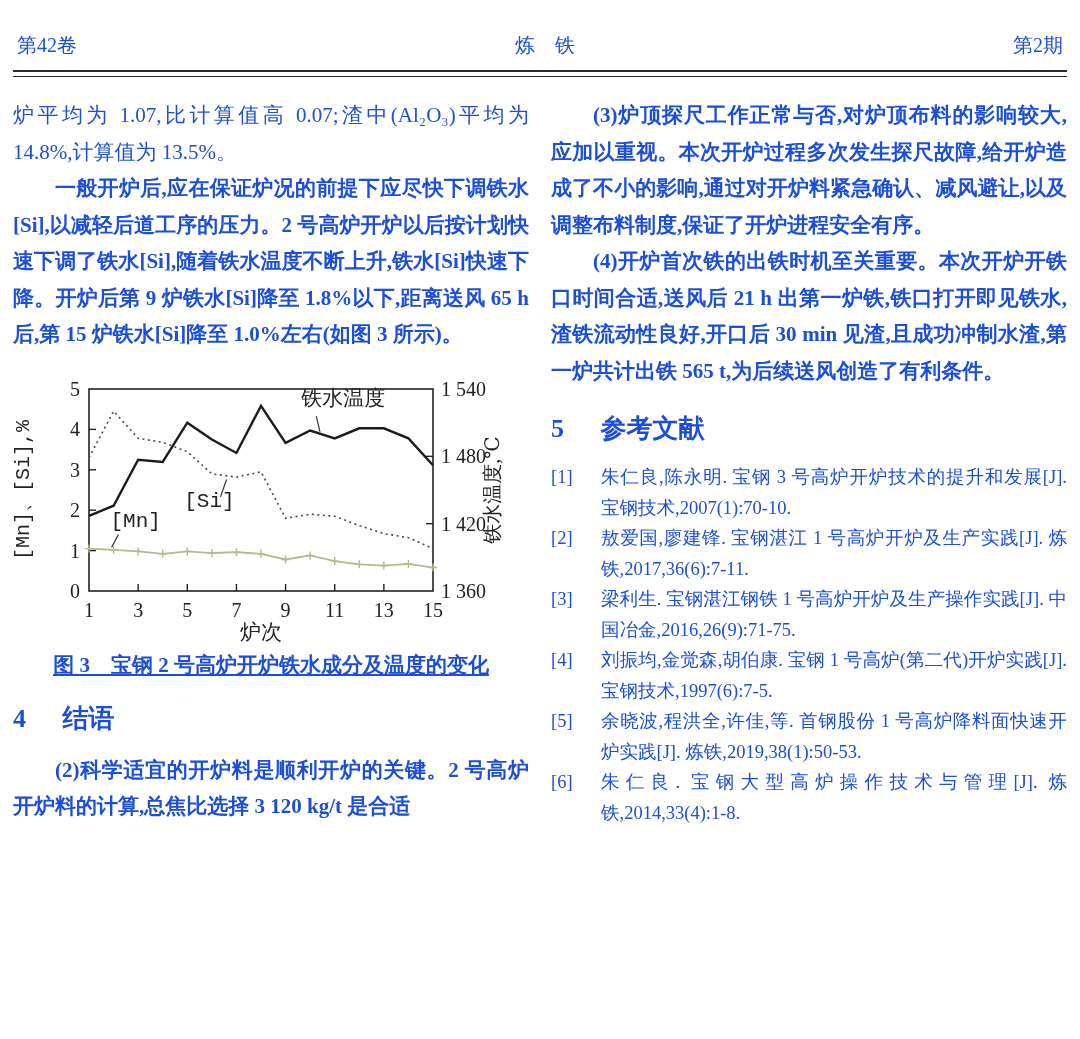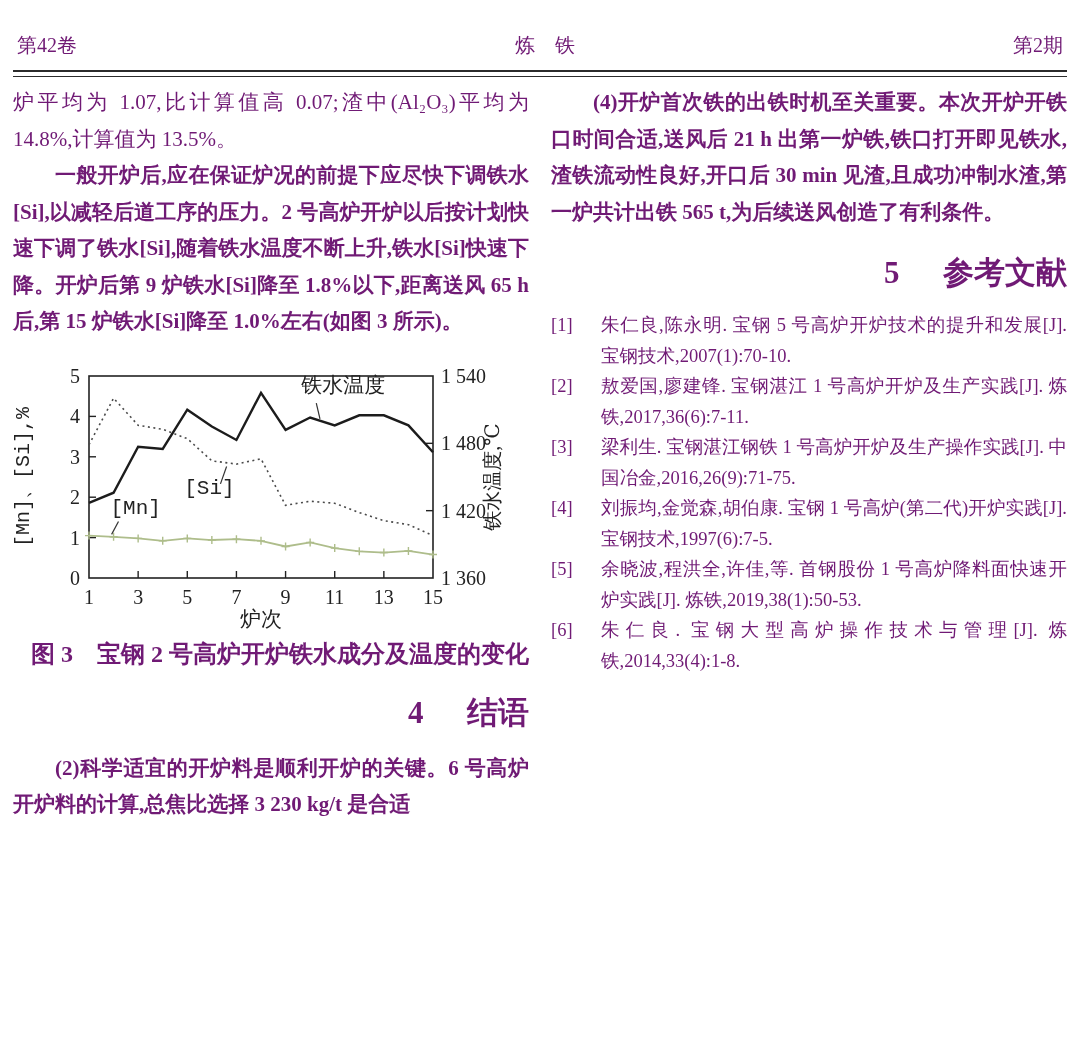--- a/index.html
+++ b/index.html
@@ -3,54 +3,54 @@
 <meta charset="utf-8">
 <style>
   html,body{margin:0;padding:0;background:#ffffff;}
   .page{
     position:relative;
     width:1080px;height:1039px;
     box-sizing:border-box;
     padding:0 13px;
     overflow:hidden;
     background:#ffffff;
-    color:#701a75;
+    color:#1d4ed8;
     font-family:"Liberation Serif","DejaVu Serif",serif;
   }
   .header{
     display:flex;justify-content:space-between;align-items:baseline;
     padding:32px 4px 11px 4px;
     font-size:20px;
   }
   .double-rule{
     height:4px;
     border-top:2.5px solid #2b2b2b;
     border-bottom:1.5px solid #2b2b2b;
   }
-  .columns{display:flex;gap:22px;margin-top:7px;}
+  .columns{display:flex;gap:22px;margin-top:20px;}
   .col{flex:1;min-width:0;}
   p.body{
     margin:0;
     font-size:21px;
     line-height:36.5px;
     text-align:justify;
   }
   p.indent{text-indent:2em;font-weight:bold;}
   figure.fig{margin:24px 0 4px 0;}
   .fig-caption{
-    text-align:right;
+    text-align:center;
     font-weight:bold;
-    font-size:24px;
+    font-size:21px;
     margin-top:2px;
+    text-decoration:underline;
   }
   h2.sec{
-    font-size:31px;
+    font-size:26px;
     font-weight:bold;
     margin:22px 0 16px 0;
-    text-align:right;
   }
   h2.sec .sec-num{margin-right:1.15em;}
   .refs{margin-top:6px;}
   .ref{display:flex;font-size:18.5px;line-height:30.5px;}
   .ref-label{flex:none;width:50px;}
   .ref-text{flex:1;text-align:justify;}
   svg text{fill:#222;}
   svg .tick{font-family:"Liberation Serif","DejaVu Serif",serif;}
   svg .cjk{font-family:"Liberation Serif","DejaVu Serif",serif;}
   svg .mono{font-family:"Liberation Mono","DejaVu Sans Mono",monospace;}
@@ -134,35 +134,36 @@
             <text x="486" y="113" text-anchor="middle" font-size="20" class="cjk" transform="rotate(-90 486 113)">铁水温度,℃</text>
             <text x="248" y="262" text-anchor="middle" font-size="21" class="cjk">炉次</text>
           </svg>
         <figcaption class="fig-caption">图 3　宝钢 2 号高炉开炉铁水成分及温度的变化</figcaption>
       </figure>
 
       <h2 class="sec">
         <span class="sec-num">4</span>
         <span>结语</span>
       </h2>
-      <p class="body indent">(2)科学适宜的开炉料是顺利开炉的关键。6 号高炉开炉料的计算,总焦比选择 3 230 kg/t 是合适</p>
+      <p class="body indent">(2)科学适宜的开炉料是顺利开炉的关键。2 号高炉开炉料的计算,总焦比选择 3 120 kg/t 是合适</p>
     </div>
 
     <div class="col">
+      <p class="body indent">(3)炉顶探尺工作正常与否,对炉顶布料的影响较大,应加以重视。本次开炉过程多次发生探尺故障,给开炉造成了不小的影响,通过对开炉料紧急确认、减风避让,以及调整布料制度,保证了开炉进程安全有序。</p>
       <p class="body indent">(4)开炉首次铁的出铁时机至关重要。本次开炉开铁口时间合适,送风后 21 h 出第一炉铁,铁口打开即见铁水,渣铁流动性良好,开口后 30 min 见渣,且成功冲制水渣,第一炉共计出铁 565 t,为后续送风创造了有利条件。</p>
 
       <h2 class="sec">
         <span class="sec-num">5</span>
         <span>参考文献</span>
       </h2>
 
       <div class="refs">
         <div class="ref">
           <span class="ref-label">[1]</span>
-          <span class="ref-text">朱仁良,陈永明. 宝钢 5 号高炉开炉技术的提升和发展[J]. 宝钢技术,2007(1):70-10.</span>
+          <span class="ref-text">朱仁良,陈永明. 宝钢 3 号高炉开炉技术的提升和发展[J]. 宝钢技术,2007(1):70-10.</span>
         </div>
         <div class="ref">
           <span class="ref-label">[2]</span>
           <span class="ref-text">敖爱国,廖建锋. 宝钢湛江 1 号高炉开炉及生产实践[J]. 炼铁,2017,36(6):7-11.</span>
         </div>
         <div class="ref">
           <span class="ref-label">[3]</span>
           <span class="ref-text">梁利生. 宝钢湛江钢铁 1 号高炉开炉及生产操作实践[J]. 中国冶金,2016,26(9):71-75.</span>
         </div>
         <div class="ref">

